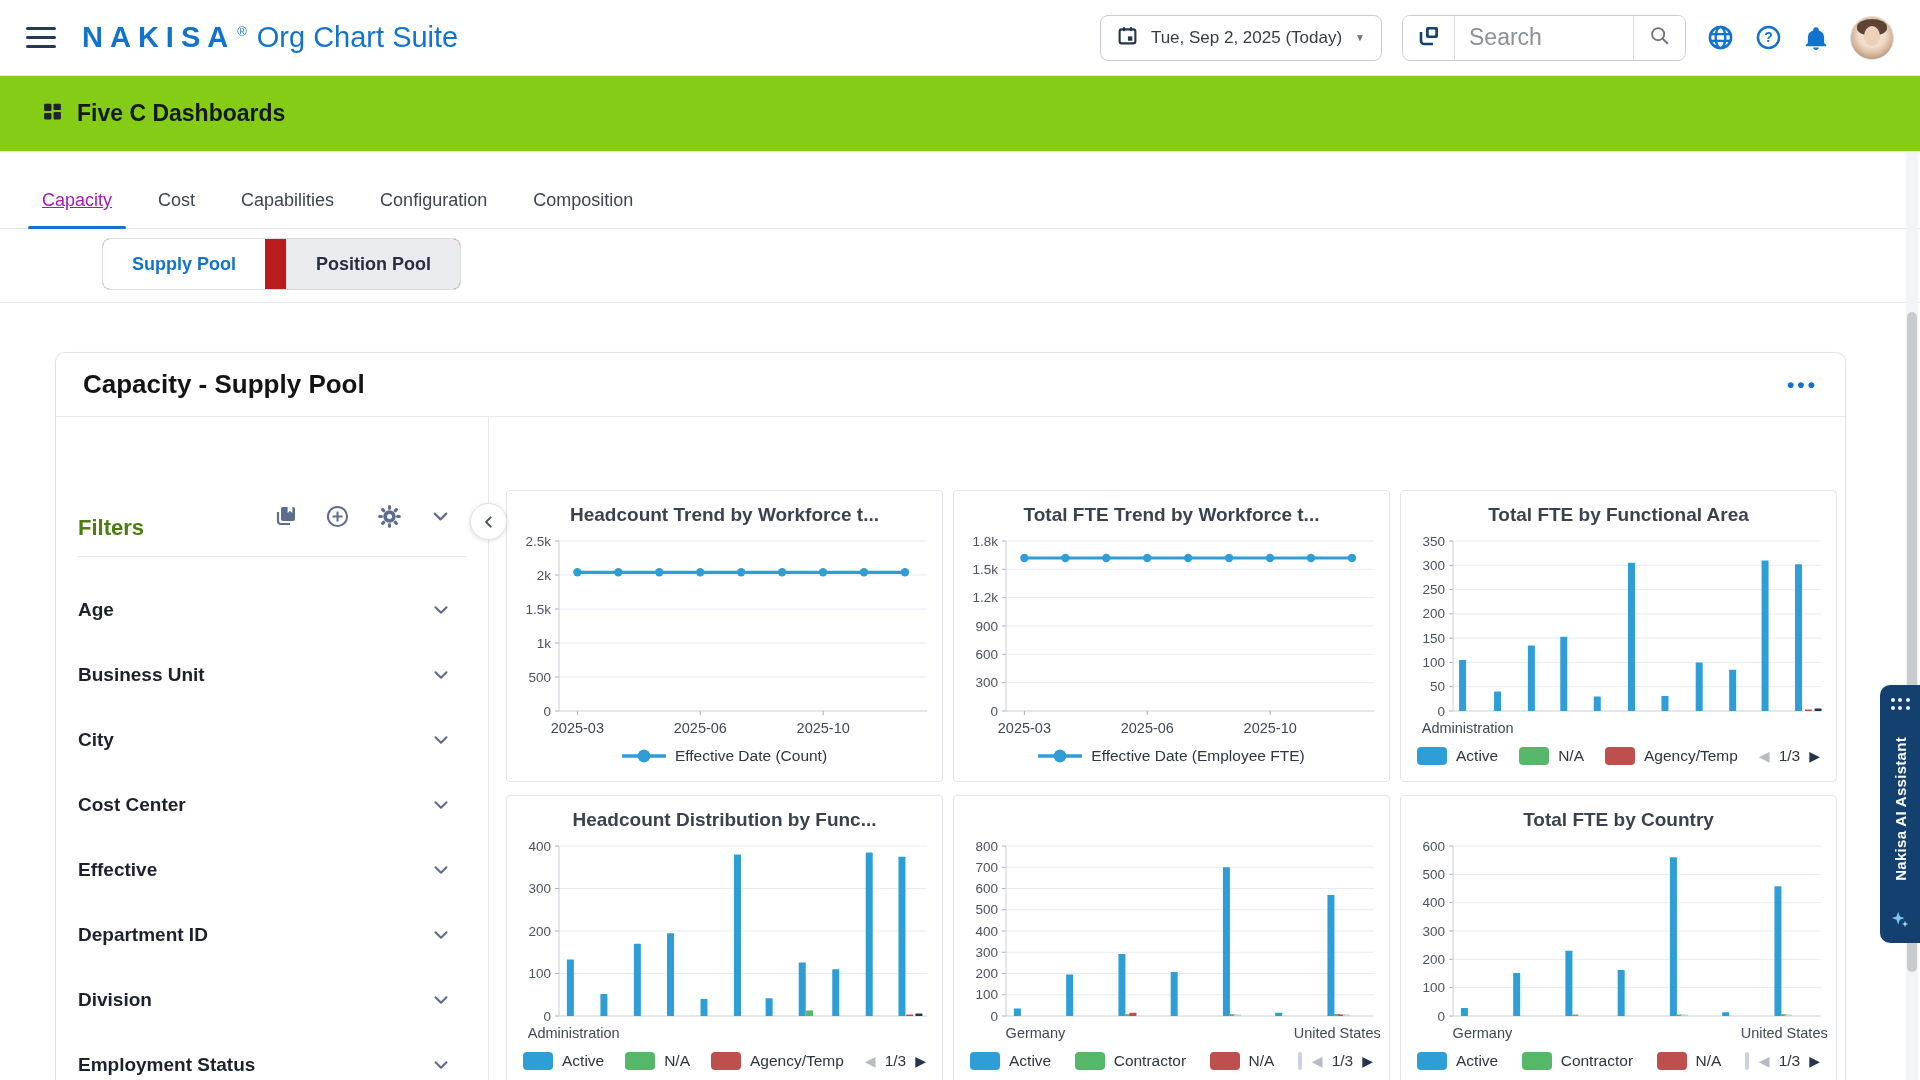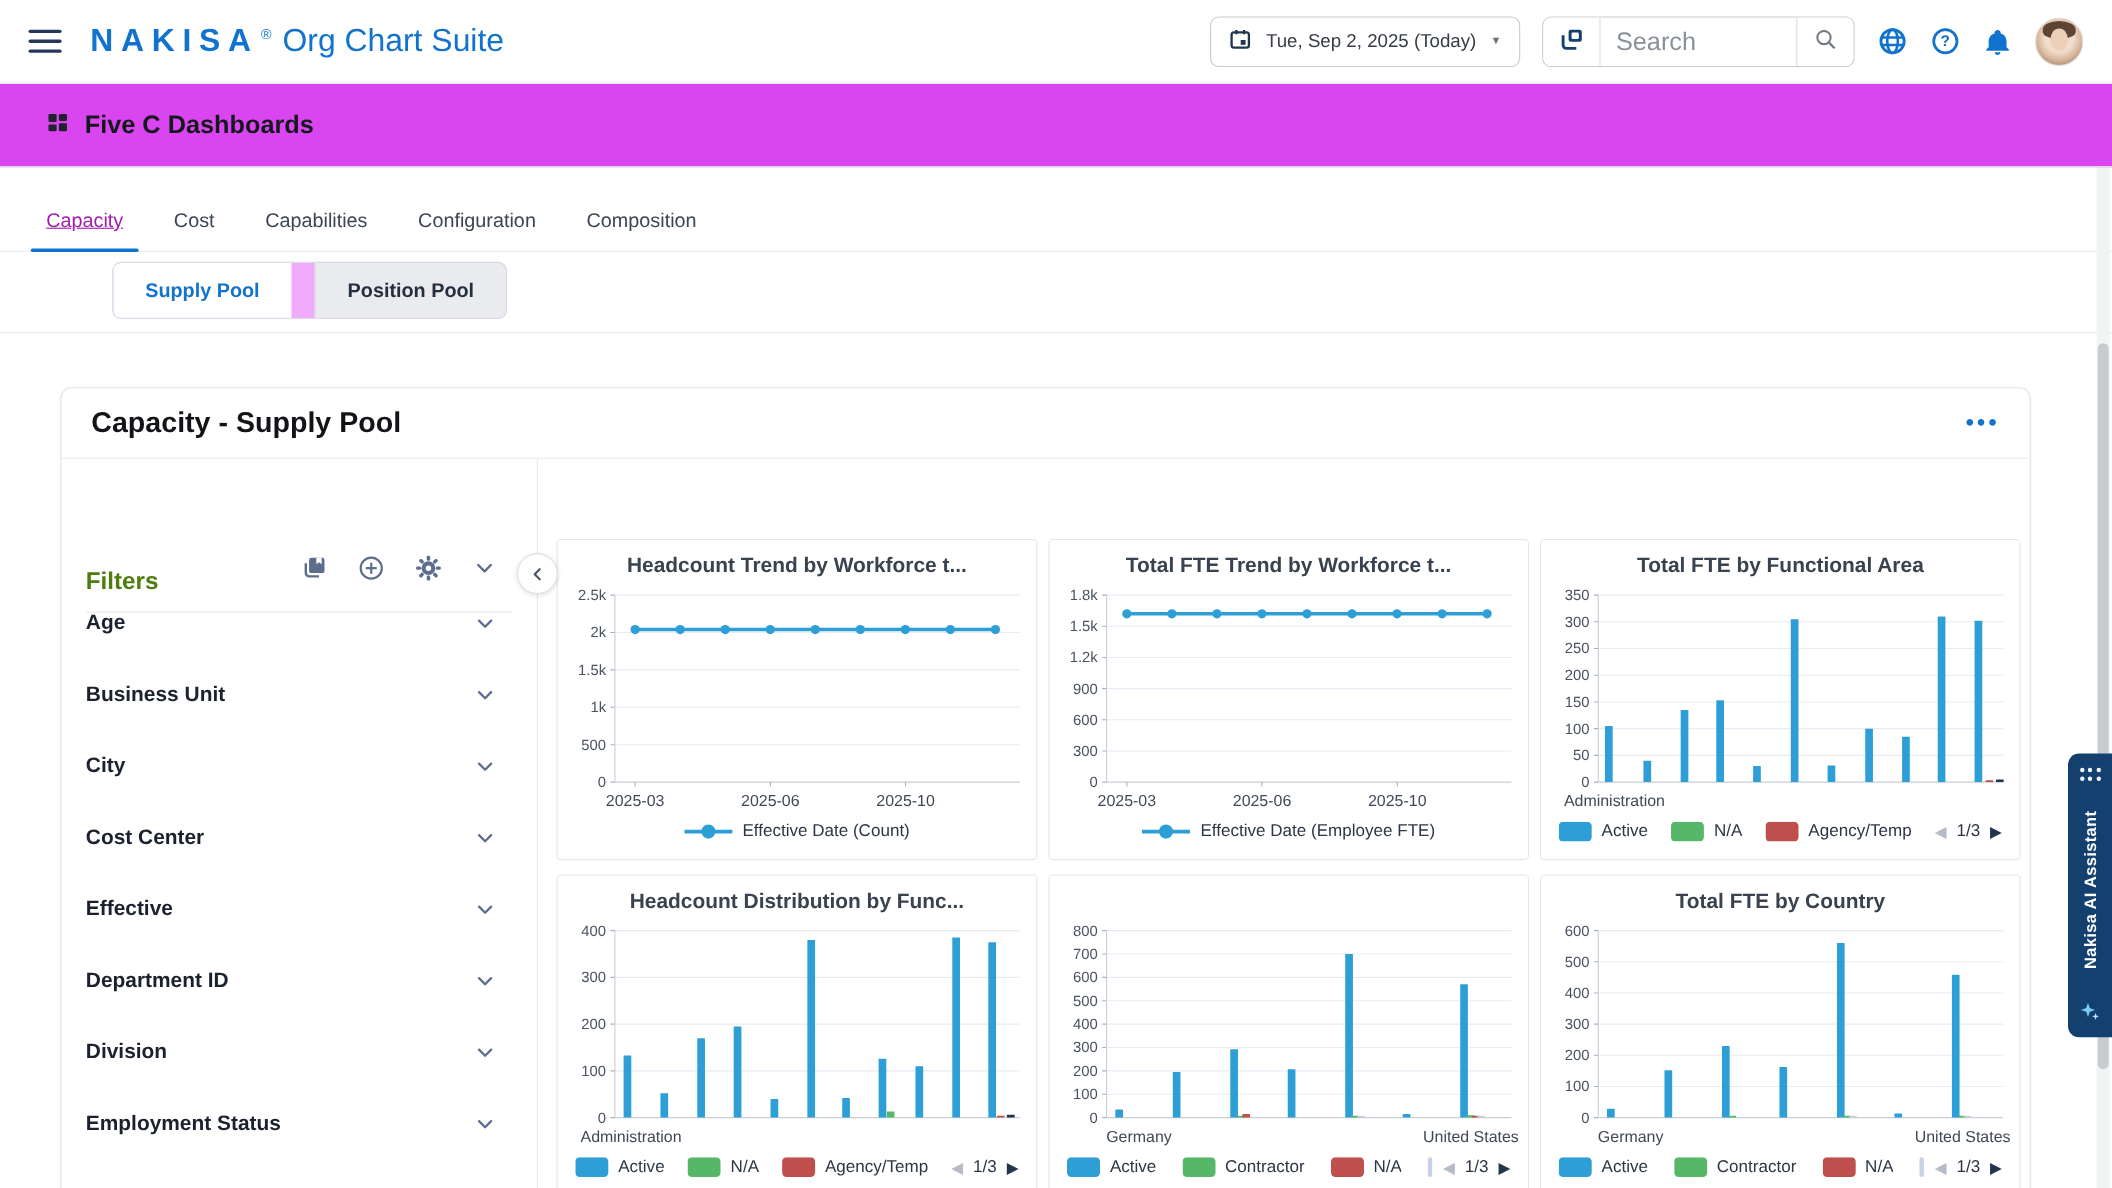--- a/index.html
+++ b/index.html
@@ -27,55 +27,55 @@
   .seg-r { border-left:1px solid #d9dde2; }
   .search-input { width:178px; border:none; outline:none; font-size:23px; padding:0 14px; color:#333; font-family:inherit; background:transparent; }
   .search-input::placeholder { color:#8a9097; }
   .hicon { width:28px; height:28px; display:flex; align-items:center; justify-content:center; cursor:pointer; }
   .avatar { width:44px; height:44px; border-radius:50%; cursor:pointer; overflow:hidden; position:relative;
     background:radial-gradient(circle at 50% 42%, #f0ddcb 0 40%, #d8b79c 62%, #7e5f49 100%); border:1px solid #e3e0dc; }
   .avatar::before { content:""; position:absolute; left:6px; right:6px; top:2px; height:16px; border-radius:50% 50% 40% 40%; background:#5d4434; }
   .avatar::after { content:""; position:absolute; left:13px; right:13px; top:9px; height:20px; border-radius:50%; background:#ecd0b8; }
 
   
-  .pagebar { position:absolute; top:76px; left:0; right:0; height:76px; background:#d946ef;
+  .pagebar { position:absolute; top:76px; left:0; right:0; height:76px; background:#84cc16;
     border-bottom:1px solid #e4e6e9; display:flex; align-items:center; padding-left:42px; gap:14px; z-index:3; }
   .pagebar h2 { font-size:23px; font-weight:700; color:#15181d; }
 
   
   .tabs { position:absolute; top:152px; left:0; right:0; height:77px; display:flex; align-items:flex-end;
     gap:46px; padding-left:42px; border-bottom:1px solid #e7e9ec; background:#fff; }
   .tab { font-size:18px; color:#3c4553; padding-bottom:17px; cursor:pointer; position:relative; white-space:nowrap; }
   .tab.active { color:#a21caf;text-decoration:underline; }
   .tab.active::after { content:""; position:absolute; left:-14px; right:-14px; bottom:-1px; height:3px; background:#1273cf; border-radius:2px; }
 
   
   .subtabs { position:absolute; top:238px; left:102px; display:flex; height:52px;
-    border:1px solid #d9dde3; border-radius:8px; overflow:hidden; background:#f0abfc; }
+    border:1px solid #d9dde3; border-radius:8px; overflow:hidden; background:#b91c1c; }
   .subtab { display:flex; align-items:center; padding:0 29px; font-size:18px; font-weight:600; color:#262f3d; cursor:pointer; background:#e9ebee; }
   .subtab.active { background:#fff; color:#1273cf; }
   .subtab + .subtab { border-left:1px solid #d9dde3;margin-left:21px; }
   .full-divider { position:absolute; top:302px; left:0; right:0; height:1px; background:#e7e9ec; }
 
   
   .card { position:absolute; left:55px; top:352px; width:1791px; height:762px; background:#fff;
     border:1px solid #e2e4e8; border-radius:10px; box-shadow:0 1px 3px rgba(16,24,40,.06); }
   .card-head { height:64px; display:flex; align-items:center; padding:0 27px; border-bottom:1px solid #e8eaed; }
   .card-head h1 { font-size:26px; font-weight:700; color:#121417; }
   .more-btn { margin-left:auto; color:#1273cf; font-size:21px; font-weight:800; letter-spacing:3px; cursor:pointer; line-height:1; }
   .card-body { position:relative; height:calc(100% - 65px); }
 
   
   .filters-head { position:absolute; left:22px; top:74px; width:374px; display:flex; align-items:center; }
   .filters-head h3 { font-size:22px; font-weight:700; color:#4d7c0f;margin-top:24px; }
   .f-icons { margin-left:auto; display:flex; align-items:center; gap:27px; }
   .f-icons .fic { cursor:pointer; display:flex; align-items:center; justify-content:center; }
   .filters-divider { position:absolute; left:22px; top:139px; width:388px; height:1px; background:#e6e8ec; }
   .filter-list { position:absolute; left:22px; top:139px; width:388px; }
-  .filter-row { height:65px; display:flex; align-items:flex-start; justify-content:space-between; padding-right:14px; cursor:pointer; }
+  .filter-row { height:65px; display:flex; align-items:flex-end; justify-content:space-between; padding-right:14px; cursor:pointer; }
   .filter-row .flabel { font-size:19px; font-weight:600; color:#1b222e; }
   .vdivider { position:absolute; left:432px; top:0; bottom:0; width:1px; background:#e6e8ec; }
   .collapse-btn { position:absolute; left:414px; top:86px; width:37px; height:37px; border-radius:50%;
     background:#fff; border:1px solid #dfe3e8; box-shadow:0 1px 5px rgba(0,0,0,.14); display:flex;
     align-items:center; justify-content:center; cursor:pointer; z-index:2; }
 
   
   .charts { position:absolute; left:450px; top:73px; display:grid;
     grid-template-columns:repeat(3, 437px); grid-auto-rows:292px; gap:13px 10px; }
   .chart-card { border:1px solid #e3e6ea; border-radius:4px; background:#fff; display:flex;

